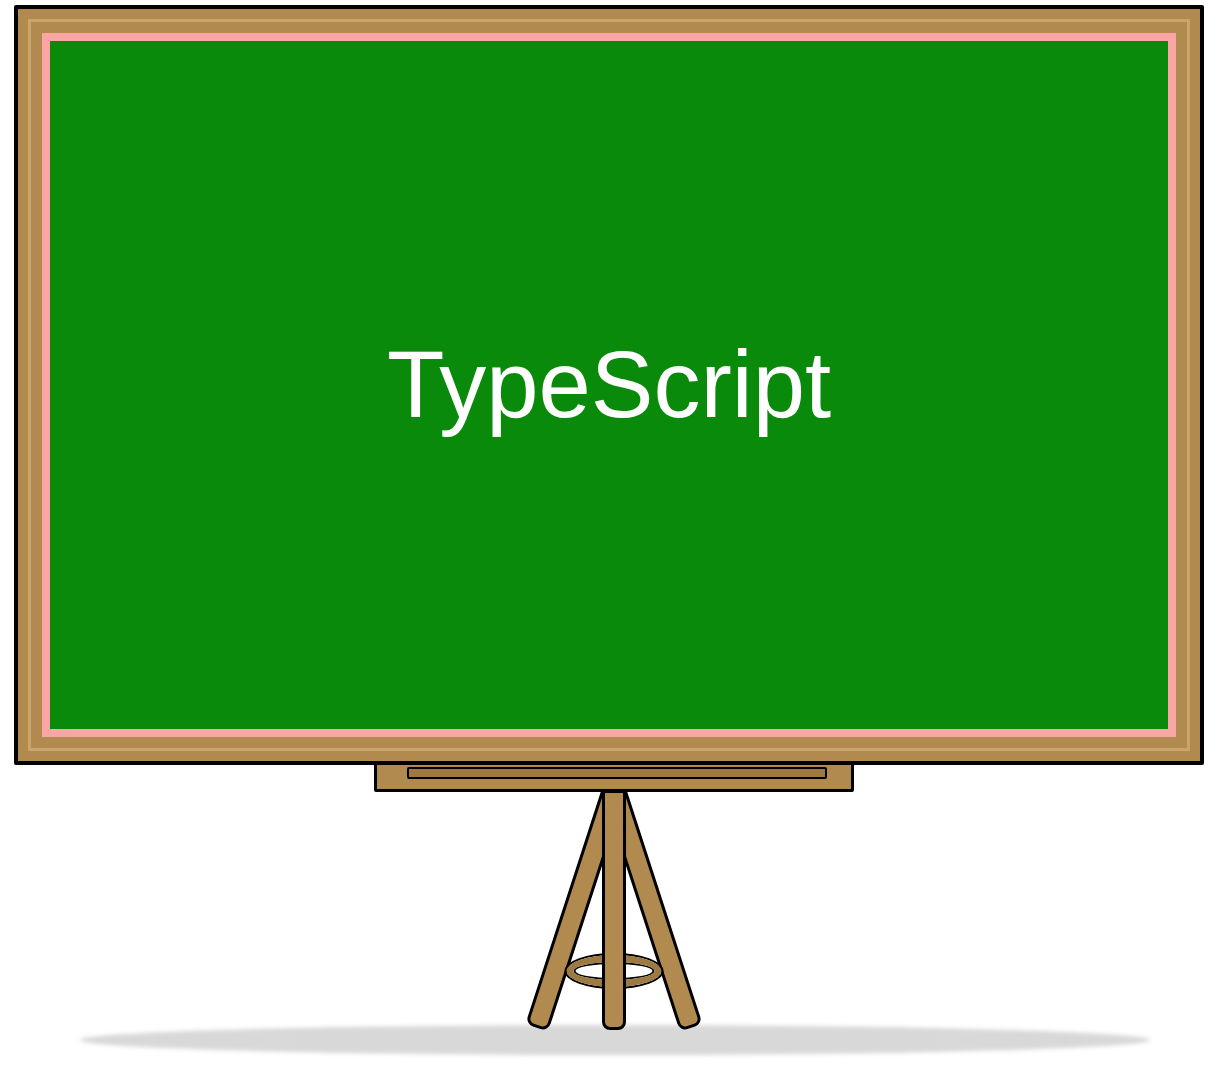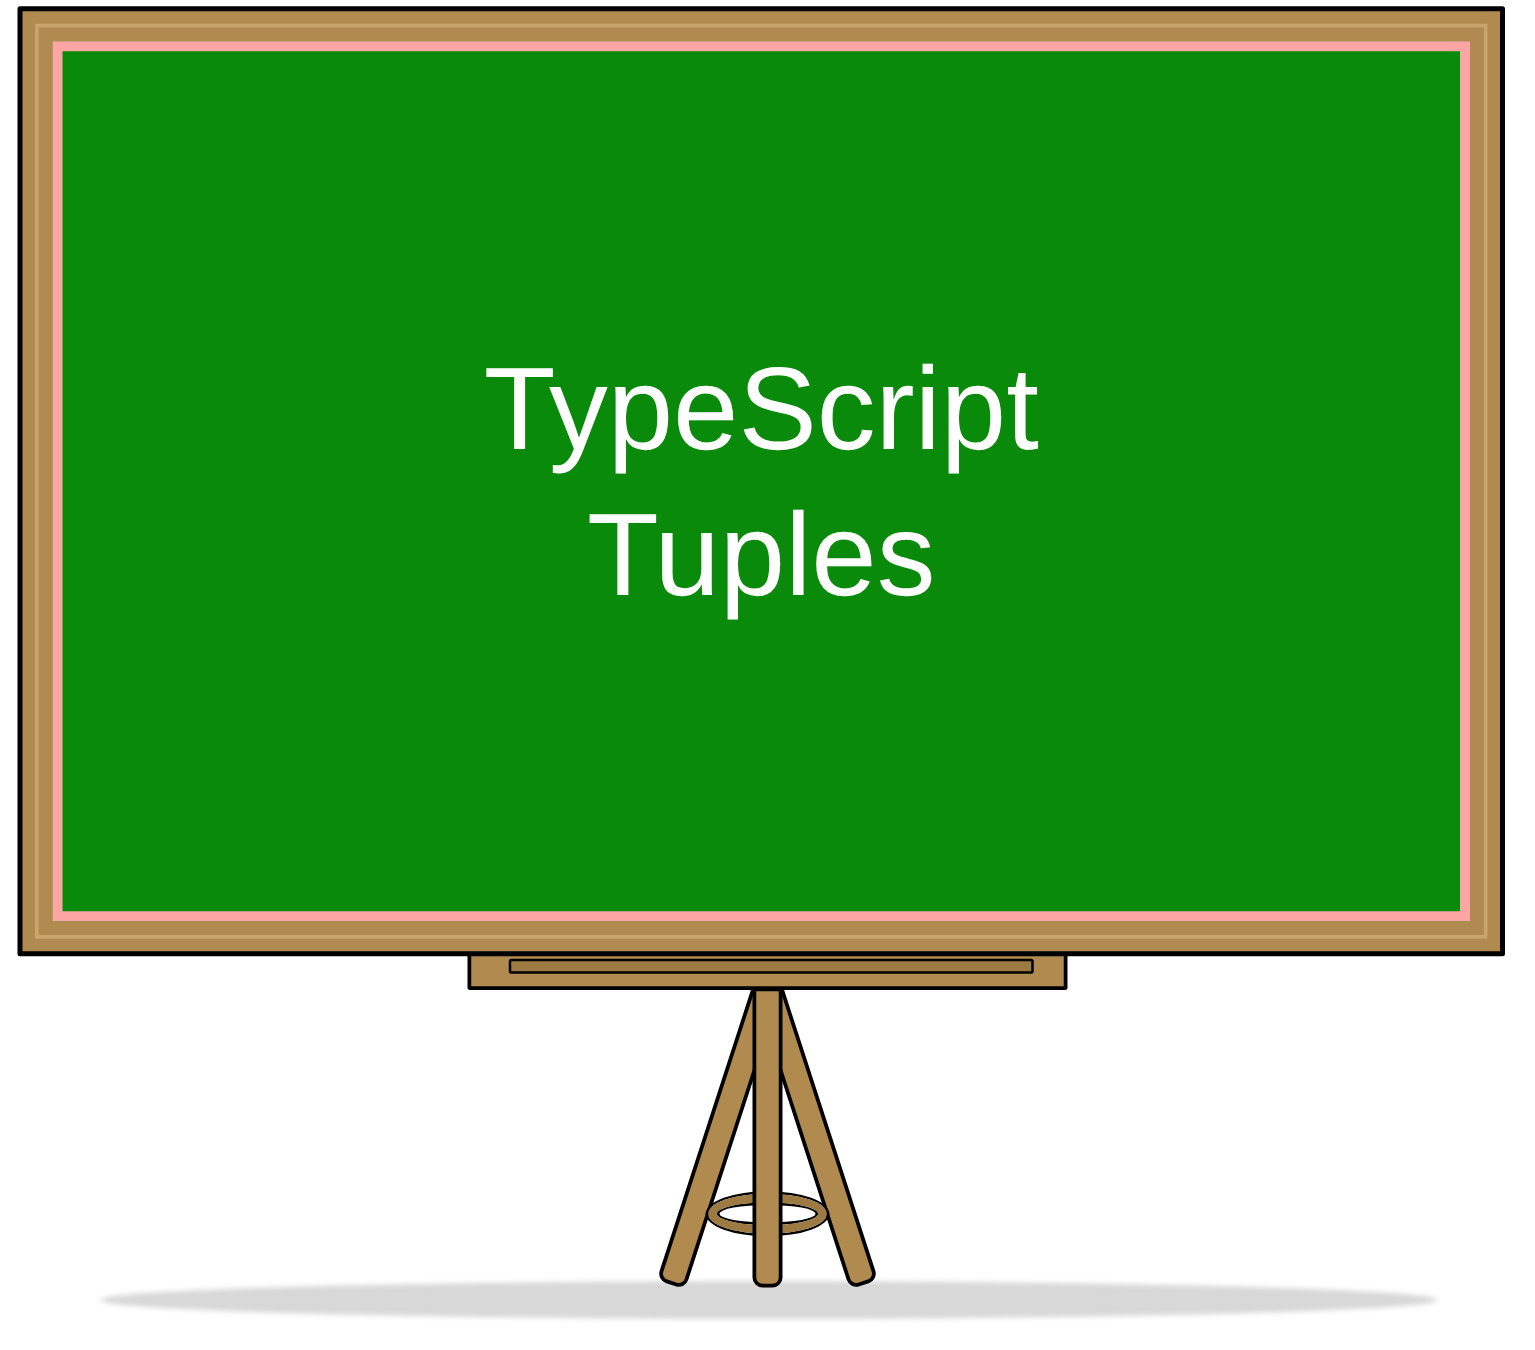--- a/index.html
+++ b/index.html
@@ -150,16 +150,15 @@
     <div class="tray">
       <div class="tray-inner"></div>
     </div>
   </div>
 
   <div class="board-frame"></div>
   <div class="board-frame-highlight"></div>
   <div class="board">
     <div class="board-text">
       <span>TypeScript</span><br>
-      <span>Tuples</span>
     </div>
   </div>
 </div>
 
 </body></html>

